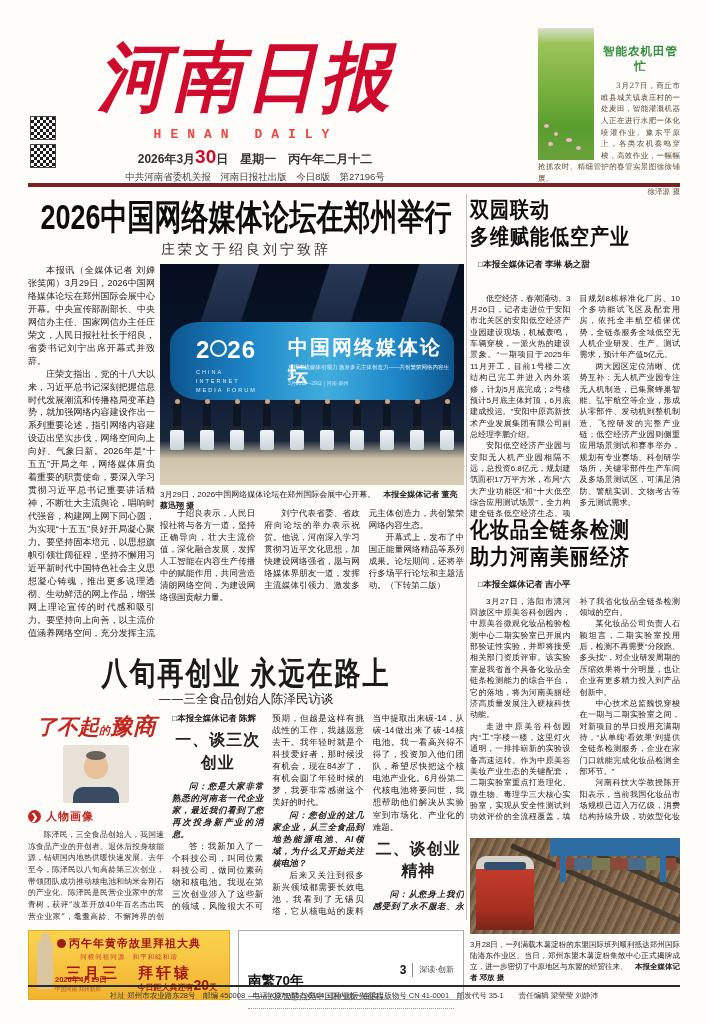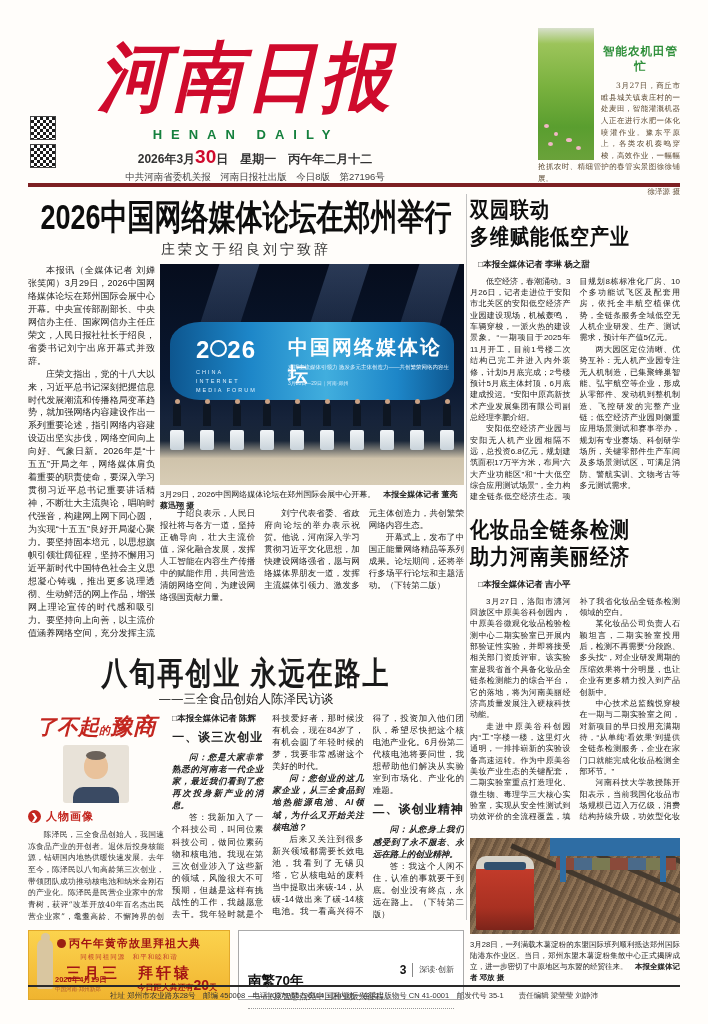--- a/index.html
+++ b/index.html
@@ -9,21 +9,21 @@
 
   
   .qr-stack { position:absolute; left:30px; top:116px; width:27px; }
   .qr { width:26px; height:24px; margin-bottom:4px;
         background:repeating-conic-gradient(#1c1c1c 0 25%, #fff 0 50%) 0 0/6px 6px; border:1px solid #444; }
   .mast-title { position:absolute; left:58px; top:30px; width:376px; text-align:center;
         font-family:"DejaVu Serif", serif; font-weight:bold; font-style:italic;
         font-size:70px; line-height:1.25; color:#cf0a2c; letter-spacing:4px;
         transform:scaleY(1.08); transform-origin:top; white-space:nowrap; }
   .mast-en { position:absolute; left:58px; top:127px; width:376px; text-align:center;
-        color:#15803d; font-size:13px; letter-spacing:9px; font-weight:bold; }
+        color:#ef4444; font-size:13px; letter-spacing:9px; font-weight:bold;font-family:Liberation Mono, monospace; }
   .dateline { position:absolute; left:80px; top:146px; width:350px; text-align:center; color:#333; }
   .dateline .l1 { font-size:12px; font-weight:bold; }
   .dateline .day { font-size:19px; color:#cf0a2c; font-weight:bold; }
   .dateline .l2 { font-size:9.5px; margin-top:3px; color:#444; }
 
   
   .topnews { position:absolute; left:538px; top:28px; width:142px; height:150px; }
   .topnews .photo { float:left; width:56px; height:132px; margin-right:7px;
         background:linear-gradient(180deg,#d8e0cc 0%,#9cc45a 12%,#79b13e 45%,#5a9e2f 75%,#6aa23a 100%);
         position:relative; overflow:hidden; }
@@ -107,21 +107,21 @@
   .portrait .head::before { content:""; position:absolute; left:2px; top:-2px; width:20px; height:9px; border-radius:50%; background:#6b625a; }
   .portrait .body { position:absolute; left:10px; bottom:-6px; width:46px; height:22px; border-radius:10px 10px 0 0; background:#3a4a63; }
   .p-label { display:flex; align-items:center; gap:5px; margin:2px 0 5px; }
   .chev { width:13px; height:13px; border-radius:50%; background:#c3261f; color:#fff; font-size:9px;
         display:flex; align-items:center; justify-content:center; font-weight:bold; }
   .p-label span.txt { color:#c3261f; font-weight:bold; font-size:11px; letter-spacing:1px; }
   .p-bio { font-family:"DejaVu Serif", serif; font-size:7.8px; line-height:1.5; text-align:justify; color:#333; text-indent:2em; }
   .qa { position:absolute; left:172px; top:712px; width:292px; height:208px; overflow:hidden;
         column-count:3; column-gap:9px; font-size:8.5px; line-height:1.42; text-align:justify; color:#222; }
   .qa .byline { font-weight:bold; font-size:8.5px; }
-  .qa h4 { text-align:center; font-size:12px; margin:5px 0; letter-spacing:1px; }
+  .qa h4 { text-align:center; font-size:16px; margin:5px 0; letter-spacing:1px; }
   .qa p { text-indent:2em; }
   .qa p.q { font-weight:bold; font-style:italic; }
 
   
   .ad { position:absolute; left:28px; top:930px; width:202px; height:70px; overflow:hidden;
         background:linear-gradient(180deg,#fbd34d 0%,#f6c23e 55%,#f0b42f 100%); border:1px solid #e2a92b;
         color:#a31414; text-align:center; }
   .ad .statue { position:absolute; left:8px; top:8px; width:16px; height:50px; background:#d9c6a0; border-radius:7px 7px 2px 2px; }
   .ad .statue::before { content:""; position:absolute; left:4px; top:-6px; width:9px; height:9px; border-radius:50%; background:#d9c6a0; }
   .ad .l1 { font-weight:bold; font-size:11px; margin-top:5px; letter-spacing:1px; }
@@ -246,21 +246,21 @@
 
   <div class="lead-below">
     <p>于绍良表示，人民日报社将与各方一道，坚持正确导向，壮大主流价值，深化融合发展，发挥人工智能在内容生产传播中的赋能作用，共同营造清朗网络空间，为建设网络强国贡献力量。</p>
     <p>刘宁代表省委、省政府向论坛的举办表示祝贺。他说，河南深入学习贯彻习近平文化思想，加快建设网络强省，愿与网络媒体界朋友一道，发挥主流媒体引领力、激发多元主体创造力，共创繁荣网络内容生态。</p>
     <p>开幕式上，发布了中国正能量网络精品等系列成果。论坛期间，还将举行多场平行论坛和主题活动。（下转第二版）</p>
   </div>
 
   <div class="r-art" style="top:196px">
     <div class="r-title"><span>双园联动</span><br><span>多维赋能低空产业</span></div>
     <div class="r-byline" style="margin-top:14px">□本报全媒体记者 李琳 杨之甜</div>
-    <div class="r-body" style="height:230px;margin-top:5px">
+    <div class="r-body" style="height:230px;margin-top:22px">
       <p>低空经济，春潮涌动。3月26日，记者走进位于安阳市北关区的安阳低空经济产业园建设现场，机械轰鸣，车辆穿梭，一派火热的建设景象。“一期项目于2025年11月开工，目前1号楼二次结构已完工并进入内外装修，计划5月底完成；2号楼预计5月底主体封顶，6月底建成投运。”安阳中原高新技术产业发展集团有限公司副总经理李鹏介绍。</p>
       <p>安阳低空经济产业园与安阳无人机产业园相隔不远，总投资6.8亿元，规划建筑面积17万平方米，布局“六大产业功能区”和“十大低空综合应用测试场景”，全力构建全链条低空经济生态。项目规划8栋标准化厂房、10个多功能试飞区及配套用房，依托全丰航空植保优势，全链条服务全域低空无人机企业研发、生产、测试需求，预计年产值5亿元。</p>
       <p>两大园区定位清晰、优势互补：无人机产业园专注无人机制造，已集聚蜂巢智能、弘宇航空等企业，形成从零部件、发动机到整机制造、飞控研发的完整产业链；低空经济产业园则侧重应用场景测试和赛事举办，规划有专业赛场、科创研学场所，关键零部件生产车间及多场景测试区，可满足消防、警航实训、文物考古等多元测试需求。</p>
 
     </div>
   </div>
 
   <div class="r-art" style="top:516px">
     <div class="r-title"><span>化妆品全链条检测</span><br><span>助力河南美丽经济</span></div>
     <div class="r-byline" style="margin-top:14px">□本报全媒体记者 吉小平</div>

